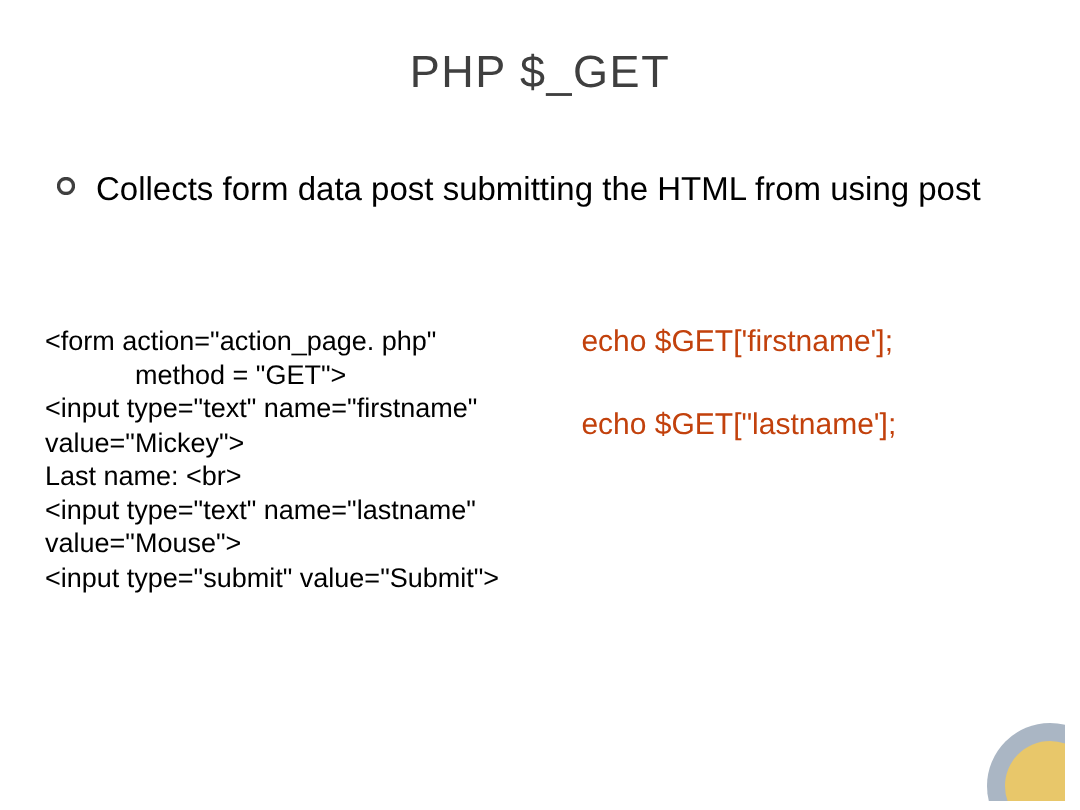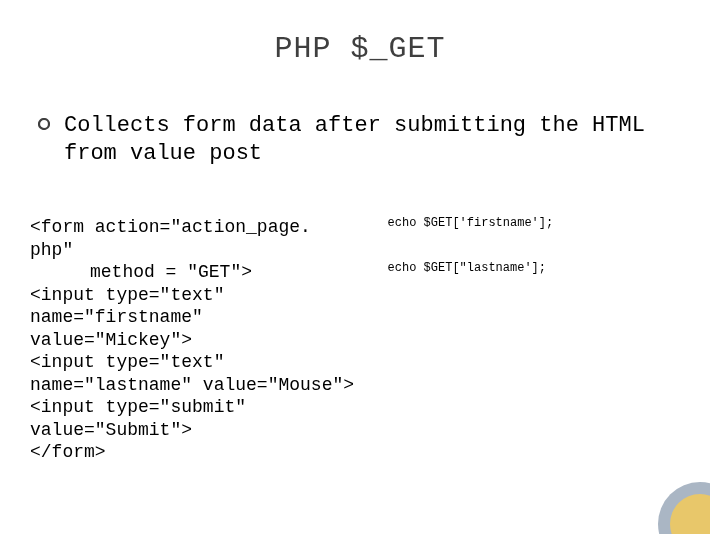--- a/index.html
+++ b/index.html
@@ -11,21 +11,20 @@
     font-family: Arial, "Helvetica Neue", Helvetica, sans-serif;
     color: #000000;
     overflow: hidden;
     position: relative;
   }
   .slide {
     position: relative;
     width: 720px;
     height: 540px;
     box-sizing: border-box;
-    font-family: Liberation Mono, monospace;
   }
   .title {
     position: absolute;
     top: 32px;
     left: 0;
     right: 0;
     text-align: center;
     font-size: 30px;
     letter-spacing: 1px;
     color: #3f3f3f;
@@ -61,23 +60,23 @@
     gap: 30px;
   }
   .col-left {
     flex: 1 1 52%;
     font-size: 18px;
     line-height: 1.25;
     color: #000000;
   }
   .col-right {
     flex: 1 1 48%;
-    font-size: 12px;
+    font-size: 20px;
     line-height: 1.25;
-    color: #000000;
+    color: #c2410c;
   }
   .indent {
     padding-left: 60px;
     display: inline-block;
   }
   .rightline {
     margin-bottom: 30px;
   }
   .corner-shape {
     position: absolute;
@@ -95,31 +94,31 @@
 <div class="slide">
 
   <div class="title">PHP $_GET</div>
 
   <div class="bullet-row">
     <span class="bullet-icon">
       <svg width="12" height="12" viewBox="0 0 12 12">
         <circle cx="6" cy="6" r="5" fill="none" stroke="#3f3f3f" stroke-width="2.2"></circle>
       </svg>
     </span>
-    <span class="bullet-text">Collects form data after submitting the HTML from value post</span>
+    <span class="bullet-text">Collects form data post submitting the HTML from using post</span>
   </div>
 
   <div class="cols">
     <div class="col-left">
       <div>&lt;form action="action_page. php"</div>
       <div><span class="indent">method = "GET"&gt;</span></div>
       <div>&lt;input type="text" name="firstname" value="Mickey"&gt;</div>
+      <div>Last name: &lt;br&gt;</div>
       <div>&lt;input type="text" name="lastname" value="Mouse"&gt;</div>
       <div>&lt;input type="submit" value="Submit"&gt;</div>
-      <div>&lt;/form&gt;</div>
     </div>
     <div class="col-right">
       <div class="rightline">echo $GET['firstname'];</div>
       <div class="rightline">echo $GET["lastname'];</div>
     </div>
   </div>
 
   <div class="corner-shape">
     <svg width="60" height="60" viewBox="0 0 60 60">
       <defs>

